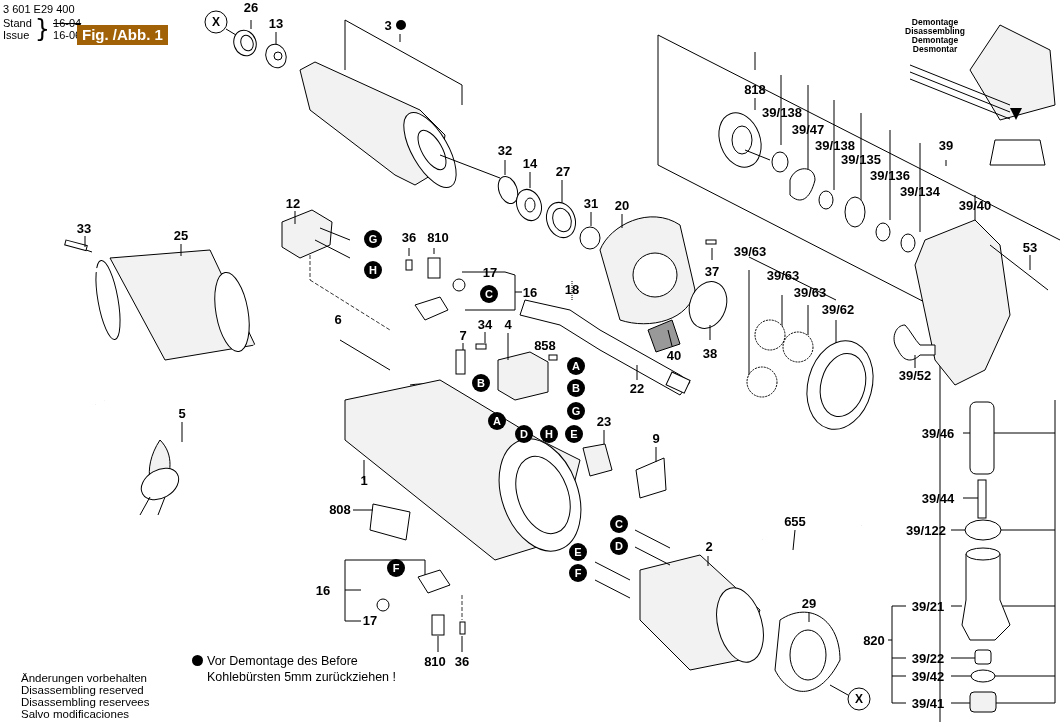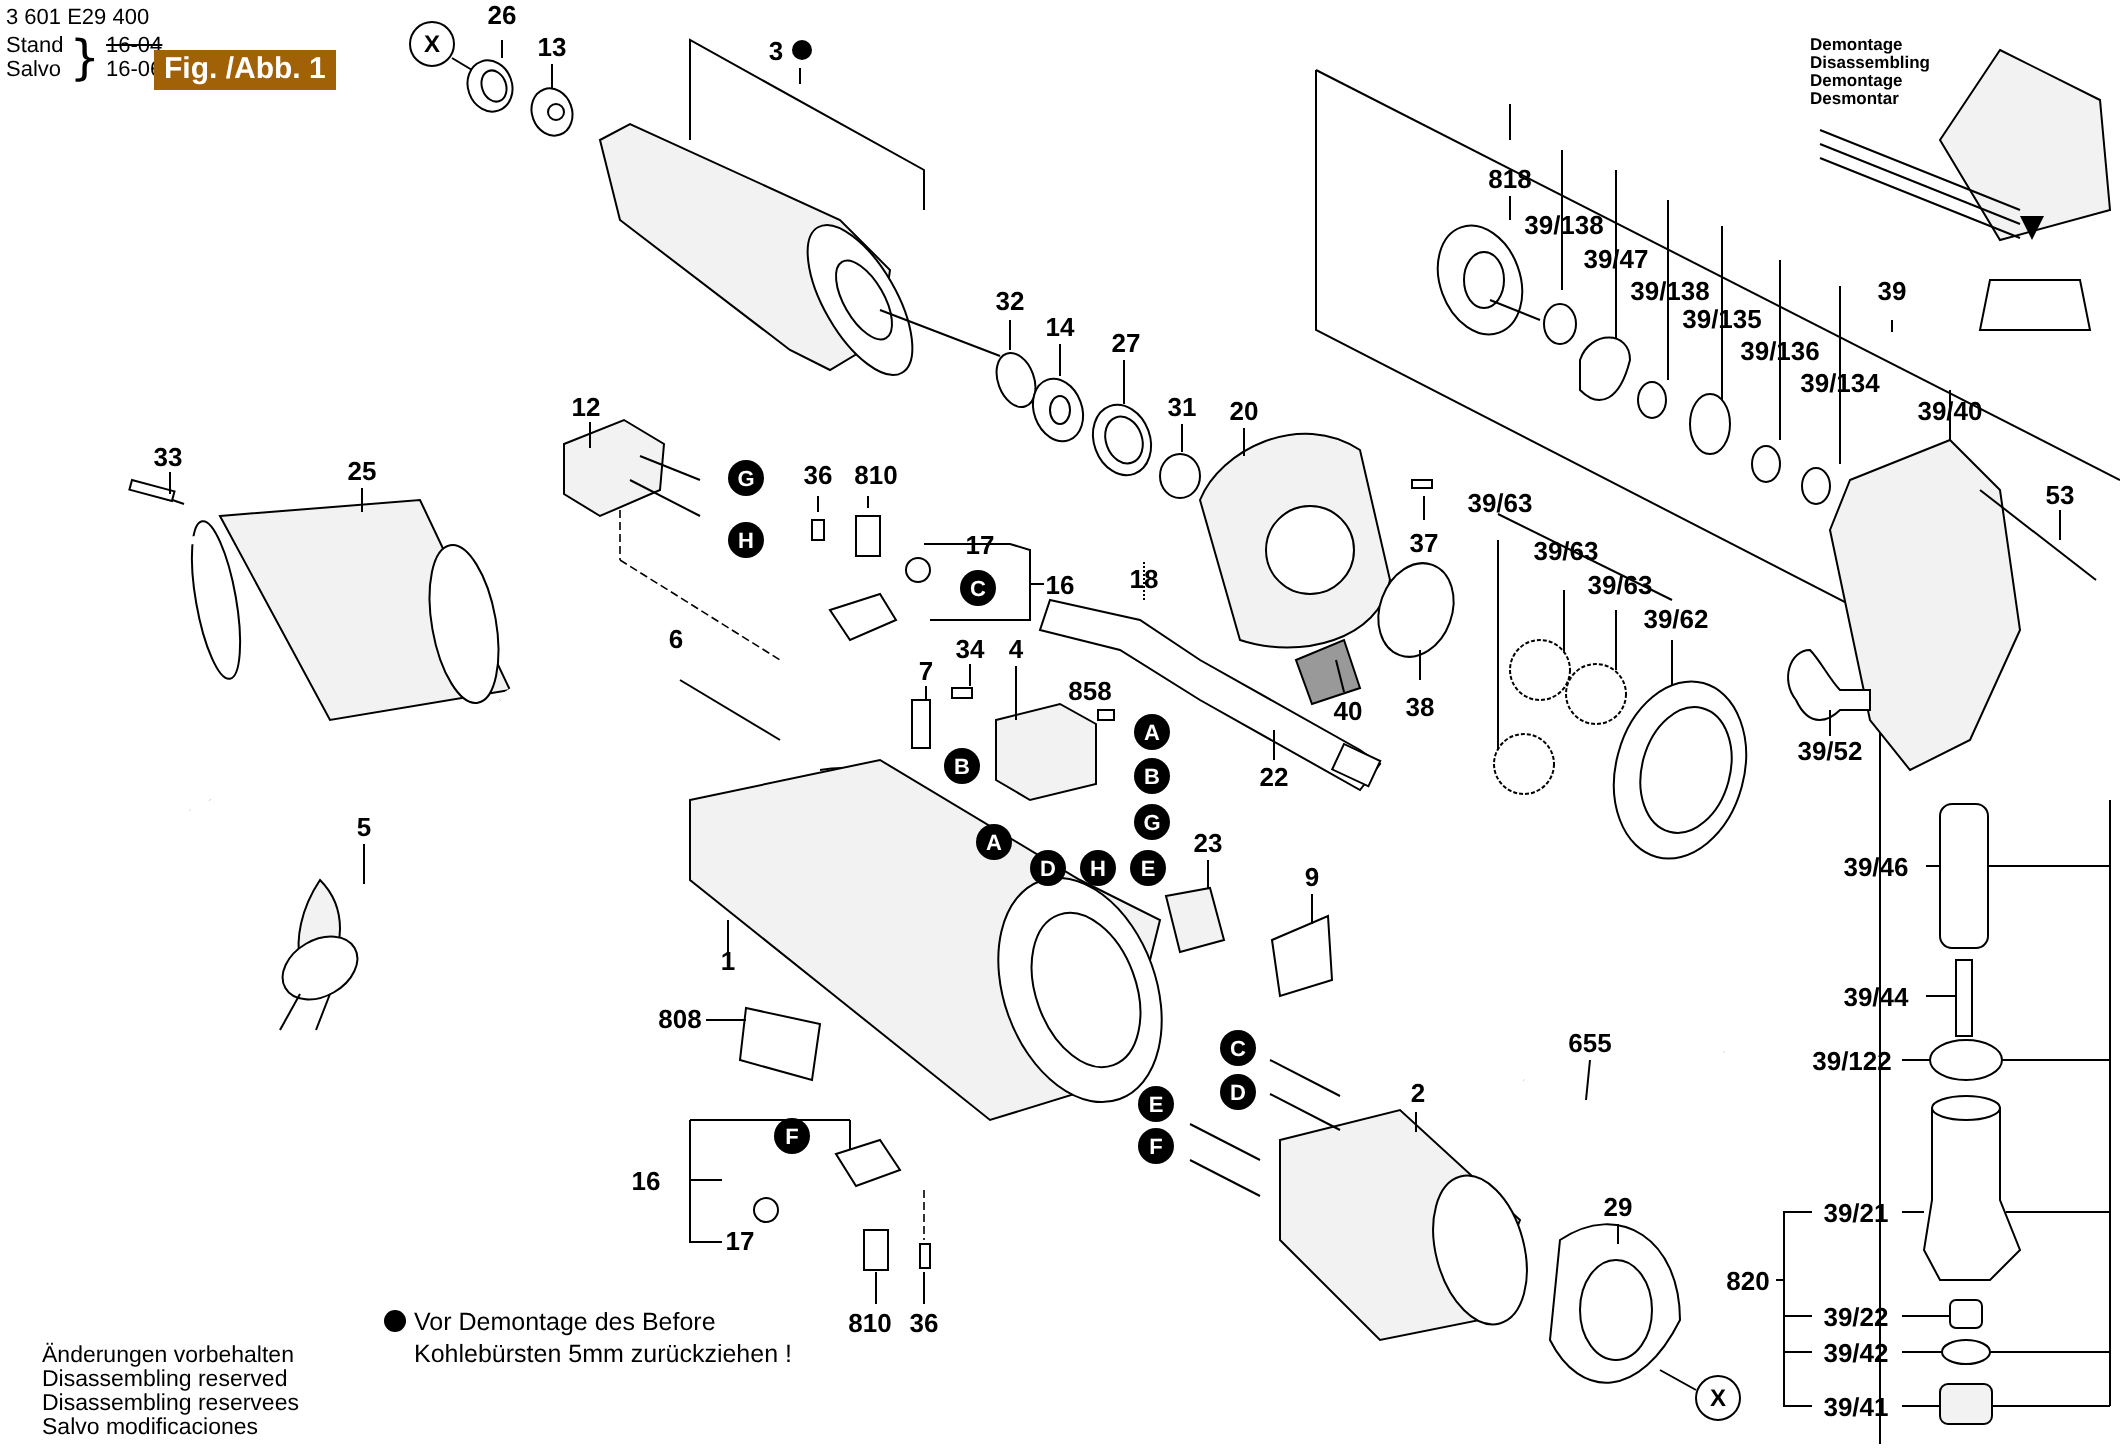--- a/index.html
+++ b/index.html
@@ -2,21 +2,21 @@
 <html><head>
 <meta charset="utf-8">
 <style>
   html,body{margin:0;padding:0;background:#fff;}
   body{width:1060px;height:726px;position:relative;overflow:hidden;font-family:"Liberation Sans",sans-serif;color:#000;}
   .hdr{position:absolute;left:3px;top:3px;font-size:11px;line-height:12px;}
   .hdr .row{display:flex;align-items:center;}
   .brace{font-size:24px;line-height:20px;margin:0 3px;font-family:"DejaVu Sans",sans-serif;}
   .strike{text-decoration:line-through;}
   .fig{position:absolute;left:77px;top:25px;background:#a16207;color:#fff;font-weight:bold;font-size:15px;padding:1px 5px 2px 5px;}
-  .demont{position:absolute;left:905px;top:18px;font-size:8.5px;font-weight:bold;line-height:9px;}
+  .demont{position:absolute;left:905px;top:18px;font-size:8.5px;font-weight:bold;line-height:9px;text-align:center;}
   .notes{position:absolute;left:3px;top:672px;font-size:11.5px;line-height:12px;margin-left:18px;}
   .warn{position:absolute;left:192px;top:653px;font-size:12.5px;line-height:16px;}
   .warn .bullet{display:inline-block;width:11px;height:11px;border-radius:50%;background:#000;margin-right:4px;vertical-align:-1px;}
   .warn p{margin:0 0 0 15px;}
   .warn .gap{height:6px;}
   svg{position:absolute;left:0;top:0;}
   .lbl{font-family:"Liberation Sans",sans-serif;font-weight:bold;font-size:13px;fill:#000;}
   .cl{font-family:"Liberation Sans",sans-serif;font-weight:bold;font-size:11px;fill:#fff;}
   .xl{font-family:"Liberation Sans",sans-serif;font-weight:bold;font-size:12px;fill:#000;}
   .ln{stroke:#000;stroke-width:1;fill:none;}
@@ -25,21 +25,21 @@
   .ptg{stroke:#000;stroke-width:1;fill:#f2f2f2;}
 </style>
 </head>
 <body>
 
 <div class="hdr">
   <div>3 601 E29 400</div>
   <div class="row" style="margin-top:2px;">
     <div>
       <div>Stand</div>
-      <div>Salvo</div>
+      <div>Issue</div>
     </div>
     <span class="brace">}</span>
     <div>
       <div class="strike">16-04</div>
       <div>16-06-10</div>
     </div>
   </div>
 </div>
 <div class="fig">Fig. /Abb. 1</div>
 

